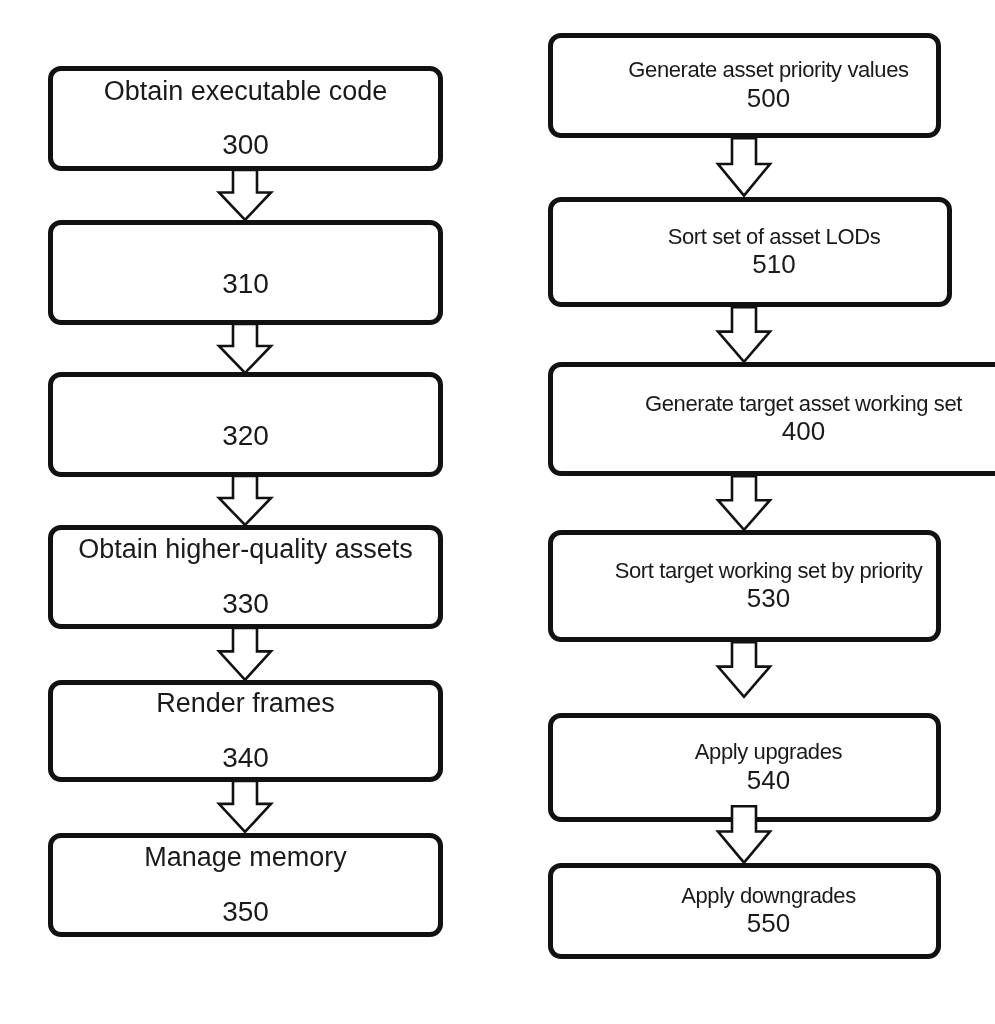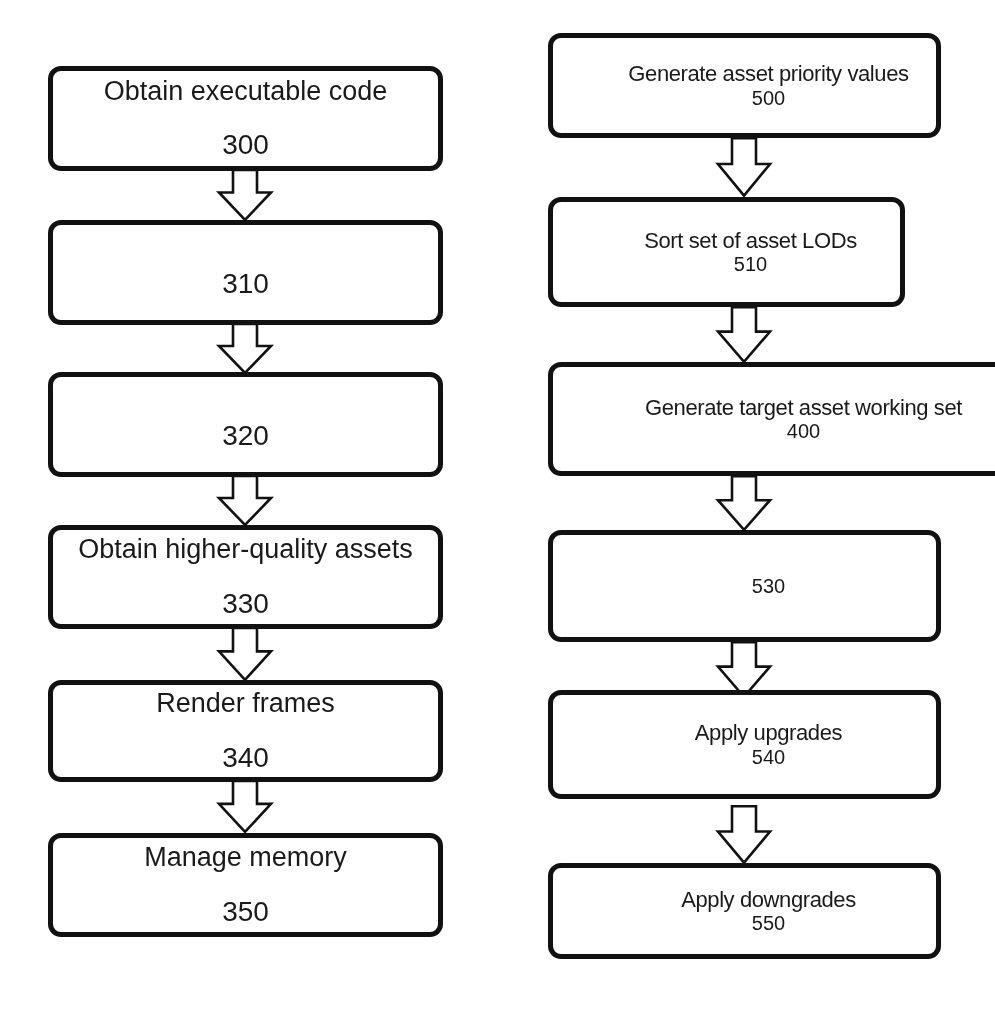--- a/index.html
+++ b/index.html
@@ -30,21 +30,21 @@
   }
   .col-left .node { }
   .col-right .node { gap: 0; padding-left: 48px; }
   .node .label {
     white-space: nowrap;
     line-height: 1.15;
   }
   .col-left .label { font-size: 27px; }
   .col-left .ref   { font-size: 28px; margin-top: 22px; }
   .col-right .label { font-size: 22px; letter-spacing: -0.4px; }
-  .col-right .ref   { font-size: 20px; }
+  .col-right .ref   { font-size: 26px; }
   .arrow {
     position: absolute;
     width: 62px;
   }
   .arrow svg {
     display: block;
     width: 100%;
     height: 100%;
   }
 </style>
@@ -121,21 +121,21 @@
       <div class="label">Generate asset priority values</div>
       <div class="ref">500</div>
     </div>
 
     <div class="arrow" style="left:713px; top:137px; height:61px">
       <svg viewBox="0 0 62 52" preserveAspectRatio="none">
         <polygon points="19,1 43,1 43,23 57,23 31,50 5,23 19,23" fill="#ffffff" stroke="#111111" stroke-width="2.6" vector-effect="non-scaling-stroke" stroke-linejoin="miter"></polygon>
       </svg>
     </div>
 
-    <div class="node" style="left:548px; top:197px; width:357px; height:110px">
+    <div class="node" style="left:548px; top:197px; width:404px; height:110px">
       <div class="label">Sort set of asset LODs</div>
       <div class="ref">510</div>
     </div>
 
     <div class="arrow" style="left:713px; top:306px; height:58px">
       <svg viewBox="0 0 62 52" preserveAspectRatio="none">
         <polygon points="19,1 43,1 43,23 57,23 31,50 5,23 19,23" fill="#ffffff" stroke="#111111" stroke-width="2.6" vector-effect="non-scaling-stroke" stroke-linejoin="miter"></polygon>
       </svg>
     </div>
 
@@ -144,30 +144,31 @@
       <div class="ref">400</div>
     </div>
 
     <div class="arrow" style="left:713px; top:475px; height:57px">
       <svg viewBox="0 0 62 52" preserveAspectRatio="none">
         <polygon points="19,1 43,1 43,23 57,23 31,50 5,23 19,23" fill="#ffffff" stroke="#111111" stroke-width="2.6" vector-effect="non-scaling-stroke" stroke-linejoin="miter"></polygon>
       </svg>
     </div>
 
     <div class="node" style="left:548px; top:530px; width:393px; height:112px">
+      <div class="label">Sort target working set by priority</div>
       <div class="ref">530</div>
     </div>
 
     <div class="arrow" style="left:713px; top:641px; height:58px">
       <svg viewBox="0 0 62 52" preserveAspectRatio="none">
         <polygon points="19,1 43,1 43,23 57,23 31,50 5,23 19,23" fill="#ffffff" stroke="#111111" stroke-width="2.6" vector-effect="non-scaling-stroke" stroke-linejoin="miter"></polygon>
       </svg>
     </div>
 
-    <div class="node" style="left:548px; top:690px; width:393px; height:109px">
+    <div class="node" style="left:548px; top:713px; width:393px; height:109px">
       <div class="label">Apply upgrades</div>
       <div class="ref">540</div>
     </div>
 
     <div class="arrow" style="left:713px; top:805px; height:60px">
       <svg viewBox="0 0 62 52" preserveAspectRatio="none">
         <polygon points="19,1 43,1 43,23 57,23 31,50 5,23 19,23" fill="#ffffff" stroke="#111111" stroke-width="2.6" vector-effect="non-scaling-stroke" stroke-linejoin="miter"></polygon>
       </svg>
     </div>
 

